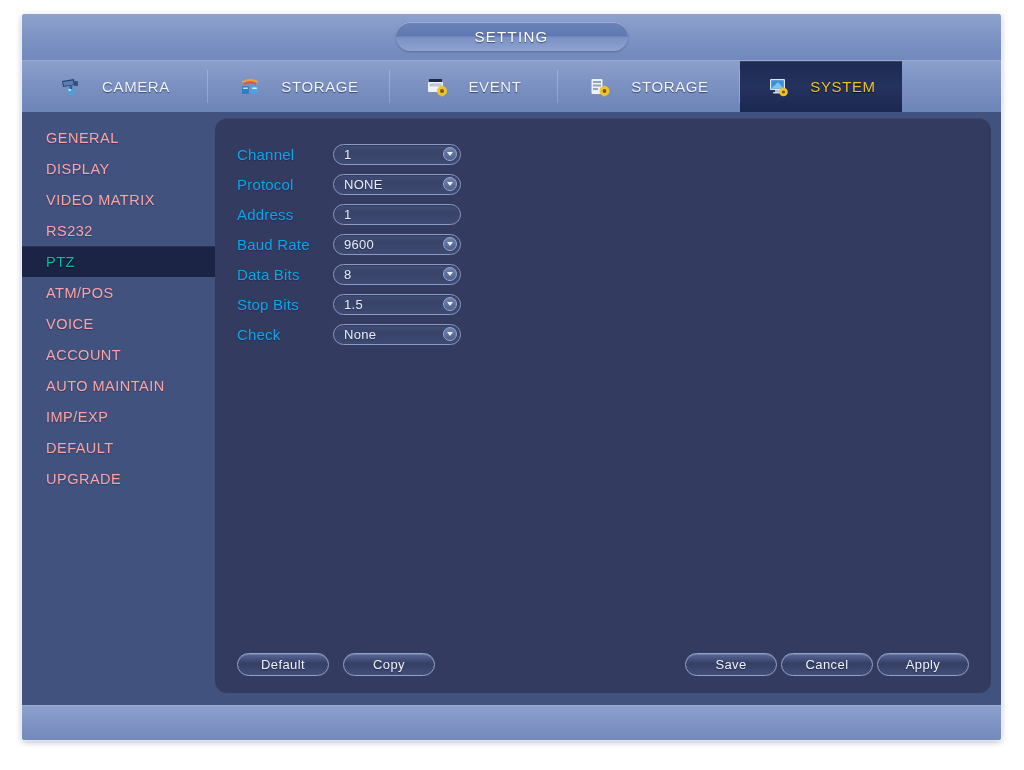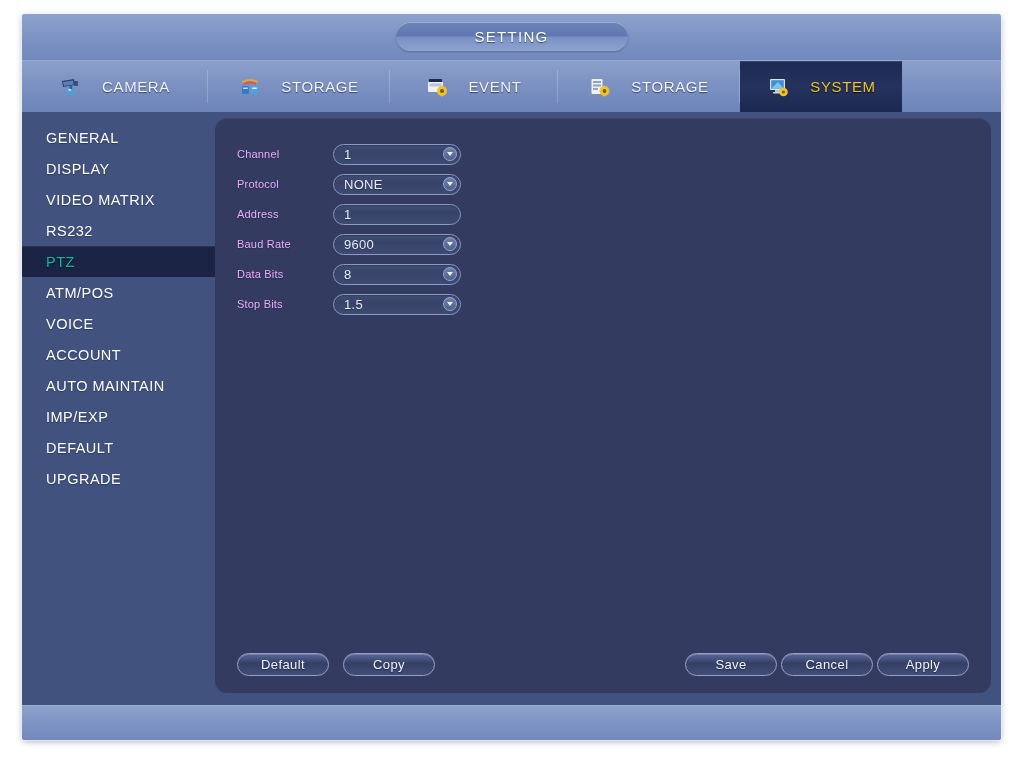--- a/index.html
+++ b/index.html
@@ -117,21 +117,21 @@
     width: 193px;
     flex: 0 0 193px;
     padding-top: 10px;
     background: #42527e;
   }
   .side-item {
     height: 31px;
     display: flex;
     align-items: center;
     padding-left: 24px;
-    color: #ffffff;
+    color: #fca5a5;
     font-size: 14.5px;
     letter-spacing: 0.5px;
     text-shadow: 0 1px 1px rgba(25,40,85,0.6);
     cursor: pointer;
     white-space: nowrap;
   }
   .side-item.active {
     background: #1b2445;
     color: #14b8a6;
     box-shadow: inset 0 1px 0 rgba(255,255,255,0.07);
@@ -156,22 +156,22 @@
   .form-row {
     display: flex;
     align-items: center;
     height: 28px;
     margin-bottom: 2px;
   }
   .form-label {
     width: 96px;
     flex: 0 0 96px;
     text-align: left;
-    color: #f0abfc;
-    font-size: 11px;
+    color: #0ea5e9;
+    font-size: 15px;
     letter-spacing: 0.2px;
     text-shadow: 0 1px 1px rgba(20,32,70,0.6);
     white-space: nowrap;
   }
 
   .field {
     position: relative;
     width: 128px;
     height: 21px;
     border-radius: 11px;
@@ -436,20 +436,29 @@
         <div class="form-row">
           <div class="form-label">Stop Bits</div>
           <div class="field">
             <span class="field-value">1.5</span>
             <span class="caret">
                 <i></i>
               </span>
           </div>
         </div>
 
+        <div class="form-row">
+          <div class="form-label">Check</div>
+          <div class="field">
+            <span class="field-value">None</span>
+            <span class="caret">
+                <i></i>
+              </span>
+          </div>
+        </div>
 
       </div>
 
       <div class="btn-row">
         <div class="btn-left">
           <div class="btn">Default</div>
           <div class="btn">Copy</div>
         </div>
         <div class="btn-right">
           <div class="btn">Save</div>

